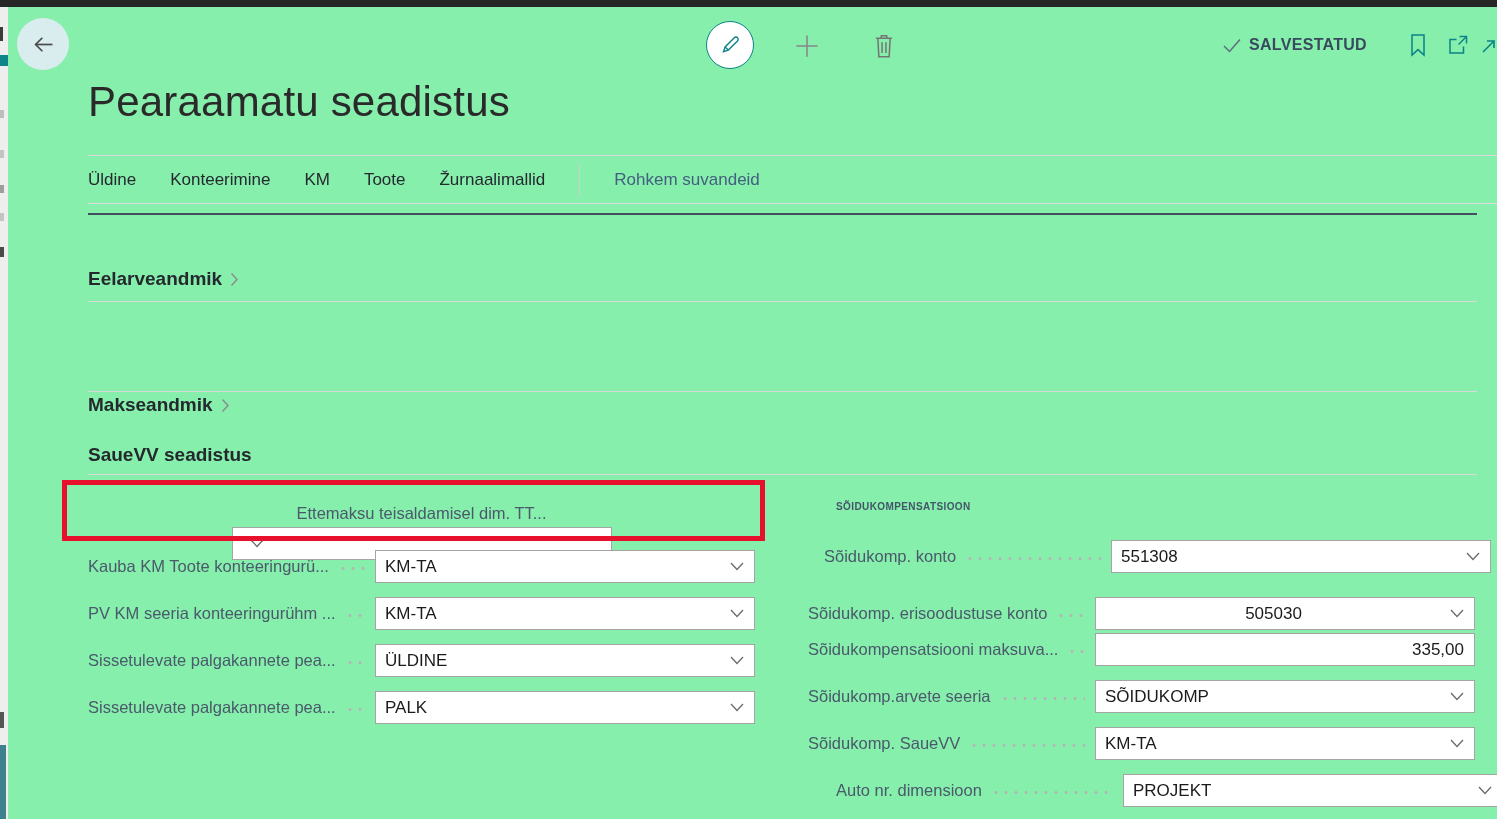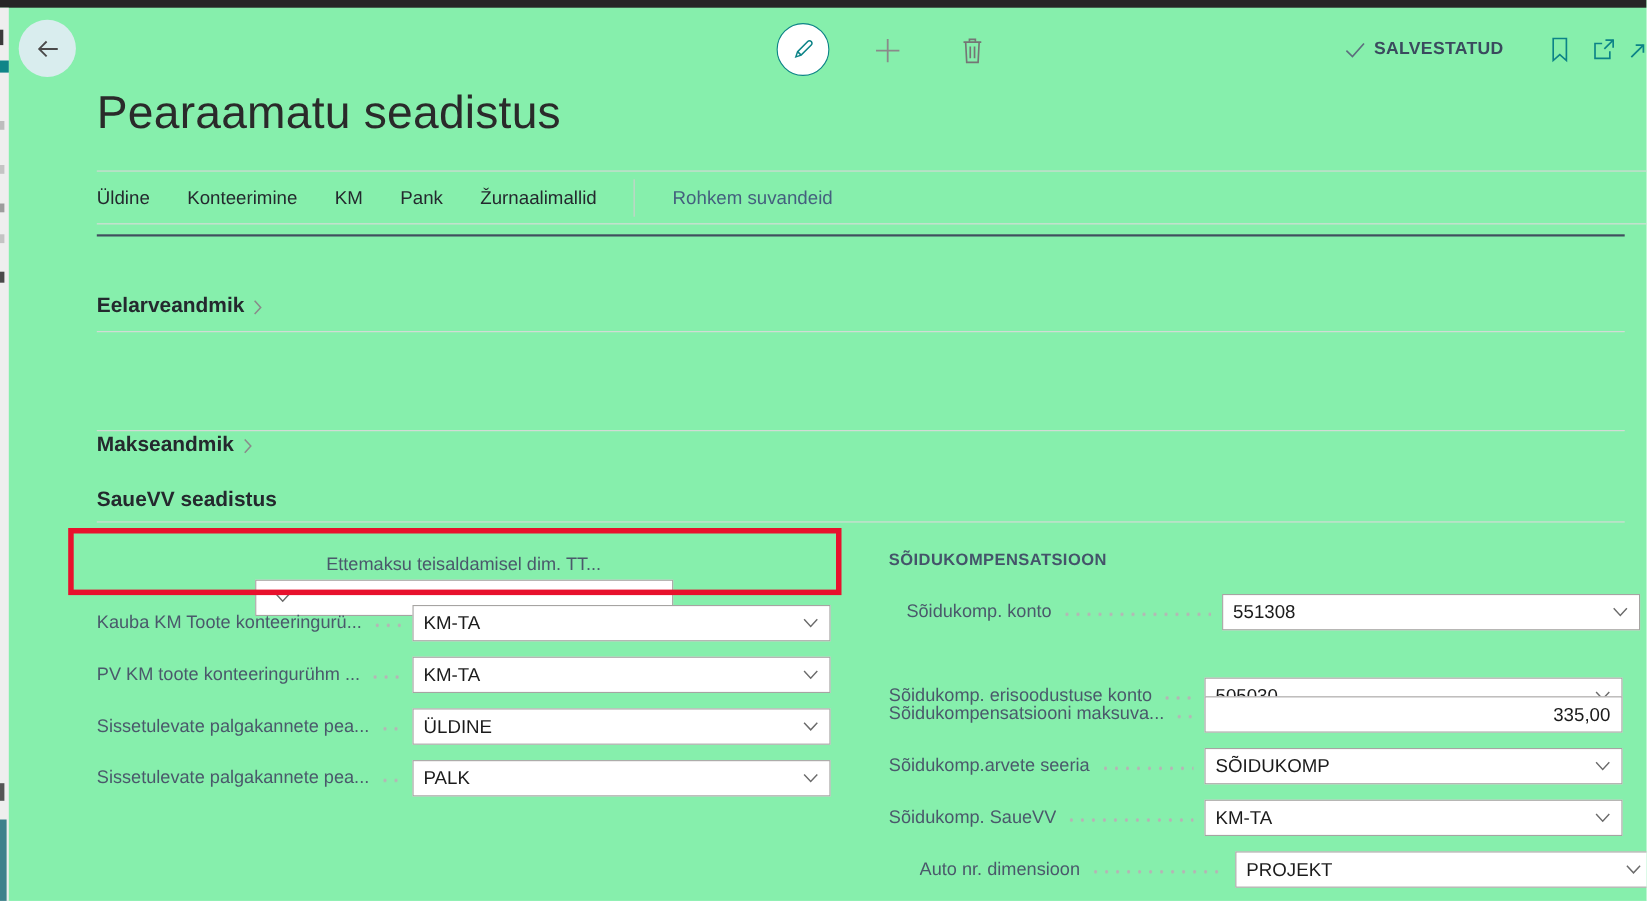--- a/index.html
+++ b/index.html
@@ -45,21 +45,21 @@
   .flabel { font-size:16.5px; color:#4a596b; white-space:nowrap; overflow:hidden; max-width:280px; flex:none; }
   .leader { flex:1 1 auto; height:5px; margin:4px 10px 0 9px;
             background-image:radial-gradient(circle, #b5b5b5 1.3px, transparent 1.7px);
             background-size:10px 5px; background-repeat:repeat-x; background-position:left center; }
   .combo { flex:none; width:380px; height:33px; border:1px solid #a6a4a2; background:#fff;
            display:flex; align-items:center; padding:0 10px 0 9px; cursor:text; }
   .combo .fvalue { font-size:17px; color:#1b1b1b; flex:1; white-space:nowrap; overflow:hidden; }
   .combo .fvalue.num { text-align:right; }
   .combo .dd { flex:none; display:flex; align-items:center; margin-left:8px; cursor:pointer; }
 
-  .group-header { position:absolute; left:808px; top:501px; font-size:15px; font-weight:700;
+  .group-header { position:absolute; left:836px; top:501px; font-size:10px; font-weight:700;
                   color:#44546a; letter-spacing:.4px; }
 
   
   .highlight-box { position:absolute; left:62px; top:480px; width:703px; height:61px;
                    border:5px solid #e8112d; pointer-events:none; }
 
   svg { display:block; }
 </style>
 </head>
 <body>
@@ -153,21 +153,21 @@
       </svg>
     </span>
   </button>
 
   <h1 class="page-title">Pearaamatu seadistus</h1>
 
   <div class="tabs-bar">
     <span class="tab">Üldine</span>
     <span class="tab">Konteerimine</span>
     <span class="tab">KM</span>
-    <span class="tab">Pank</span>
+    <span class="tab">Toote</span>
     <span class="tab">Žurnaalimallid</span>
     <span class="tabs-sep"></span>
     <span class="tab-more">Rohkem suvandeid</span>
   </div>
   <div class="tabs-underline"></div>
 
   <div class="section-head" style="top:268px;">
     <span class="slabel">Eelarveandmik</span>
     <span>
       <svg width="9" height="15" viewBox="0 0 9 15" fill="none" stroke="#8a8a8a" stroke-width="1.4">
@@ -211,21 +211,21 @@
       <span class="fvalue">KM-TA</span>
       <span class="dd">
         <svg width="14" height="9" viewBox="0 0 14 9" fill="none" stroke="#6b6b6b" stroke-width="1.3">
             <polyline points="1,1 7,7.5 13,1"></polyline>
           </svg>
       </span>
     </div>
   </div>
 
   <div class="field-row" style="left:88px; top:597px;">
-    <span class="flabel">PV KM toote konteeringurühm ...</span>
+    <span class="flabel">PV KM seeria konteeringurühm ...</span>
     <span class="leader"></span>
     <div class="combo">
       <span class="fvalue">KM-TA</span>
       <span class="dd">
         <svg width="14" height="9" viewBox="0 0 14 9" fill="none" stroke="#6b6b6b" stroke-width="1.3">
             <polyline points="1,1 7,7.5 13,1"></polyline>
           </svg>
       </span>
     </div>
   </div>
@@ -264,21 +264,21 @@
     <div class="combo">
       <span class="fvalue">551308</span>
       <span class="dd">
         <svg width="14" height="9" viewBox="0 0 14 9" fill="none" stroke="#6b6b6b" stroke-width="1.3">
             <polyline points="1,1 7,7.5 13,1"></polyline>
           </svg>
       </span>
     </div>
   </div>
 
-  <div class="field-row" style="left:808px; top:616px;">
+  <div class="field-row" style="left:808px; top:597px;text-align:center;">
     <span class="flabel">Sõidukomp. erisoodustuse konto</span>
     <span class="leader"></span>
     <div class="combo">
       <span class="fvalue">505030</span>
       <span class="dd">
         <svg width="14" height="9" viewBox="0 0 14 9" fill="none" stroke="#6b6b6b" stroke-width="1.3">
             <polyline points="1,1 7,7.5 13,1"></polyline>
           </svg>
       </span>
     </div>

